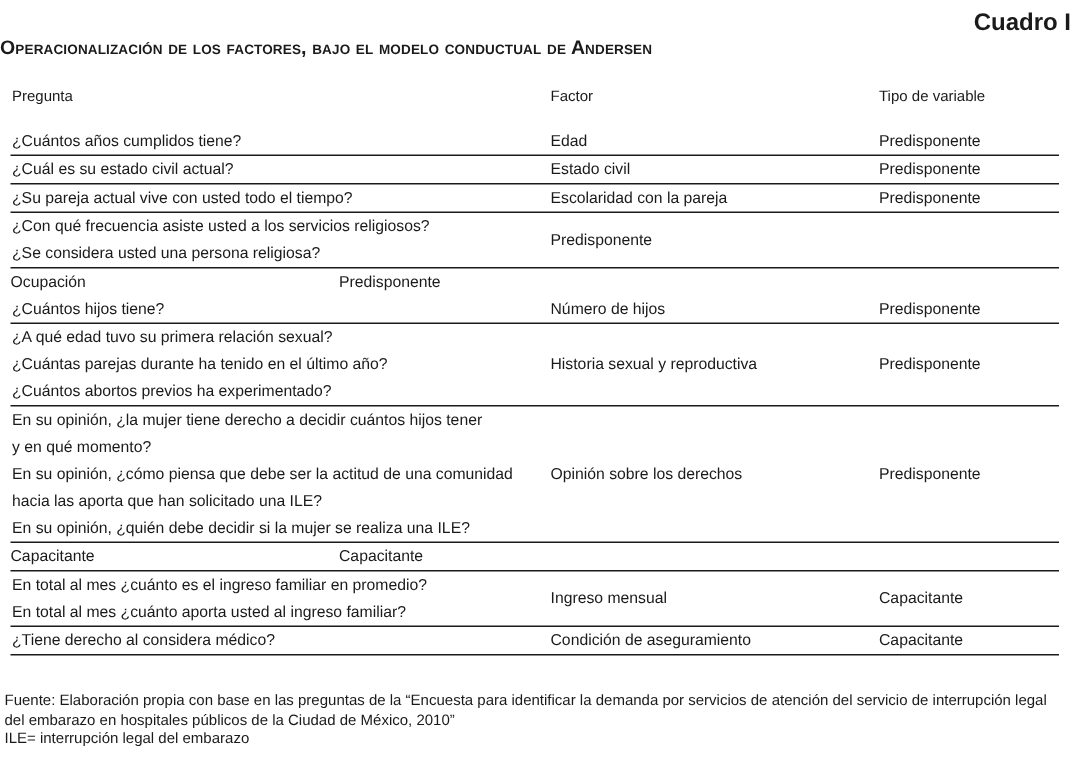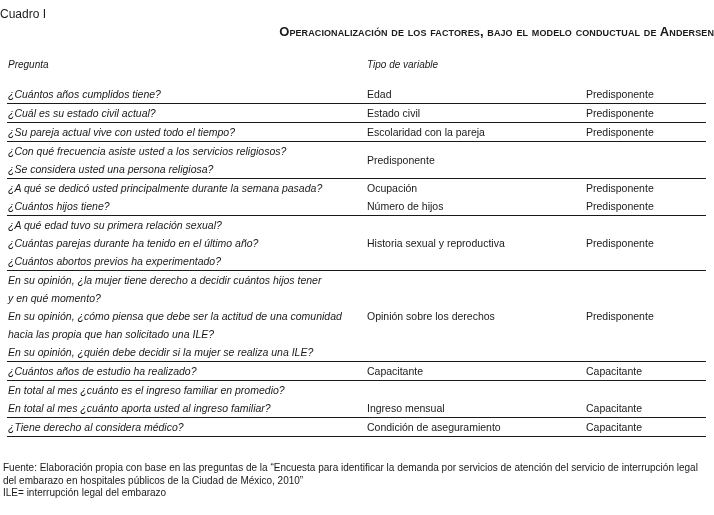--- a/index.html
+++ b/index.html
@@ -3,67 +3,68 @@
 <meta charset="utf-8">
 <style>
   html, body { margin: 0; padding: 0; background: #ffffff; }
   body {
     width: 714px; height: 515px; overflow: hidden;
     font-family: "Liberation Sans", sans-serif;
     color: #1a1a1a;
     position: relative;
   }
   .caption {
-    text-align: left;
-    font-weight: normal;
-    font-size: 12px;
+    text-align: right;
+    font-weight: bold;
+    font-size: 16px;
     position: absolute; left: 0; right: 0; top: 7px;
   }
   .title {
-    text-align: right;
+    text-align: left;
     font-weight: bold;
     font-size: 13px;
     font-variant: small-caps;
     position: absolute; left: 0; right: 0; top: 24px;
     letter-spacing: 0.1px;
   }
   .table {
     position: absolute; left: 7px; width: 699px; top: 55px;
     font-size: 10.5px;
   }
   .hdr {
     display: flex; height: 18px; align-items: center;
-    font-style: italic; font-size: 10px;
+    font-size: 10px;
   }
   .col-q { width: 359px; padding-left: 1px; }
   .col-f { width: 219px; }
   .col-t { flex: 1; }
   .spacer { height: 12px; }
   .row {
     display: flex; align-items: center;
     border-bottom: 1.3px solid #1a1a1a;
   }
   .row.no-border { border-bottom: none; }
-  .row .col-q .line { height: 18px; line-height: 18px; white-space: nowrap; font-style: italic; }
+  .row .col-q .line { height: 18px; line-height: 18px; white-space: nowrap; }
   .row .col-f, .row .col-t { line-height: 18px; }
-  .row.top-align { align-items: flex-end; }
+  .row.top-align { align-items: center; }
   .footer {
     position: absolute; left: 3px; width: 700px; top: 462px;
     font-size: 10px; line-height: 12.5px;
   }
 </style>
 </head>
 <body>
 
 <div class="caption">Cuadro I</div>
 <div class="title">Operacionalización de los factores, bajo el modelo conductual de Andersen</div>
 
 <div class="table">
   <div class="hdr">
     <div class="col-q">Pregunta</div>
+    <div class="col-f">Factor</div>
     <div class="col-t">Tipo de variable</div>
   </div>
   <div class="spacer"></div>
   <div id="rows">
       <div class="row">
         <div class="col-q">
           <div class="line">¿Cuántos años cumplidos tiene?</div>
         </div>
         <div class="col-f">Edad</div>
         <div class="col-t">Predisponente</div>
@@ -83,23 +84,20 @@
         <div class="col-t">Predisponente</div>
       </div>
       <div class="row">
         <div class="col-q">
           <div class="line">¿Con qué frecuencia asiste usted a los servicios religiosos?</div>
           <div class="line">¿Se considera usted una persona religiosa?</div>
         </div>
         <div class="col-t">Predisponente</div>
       </div>
       <div class="row no-border">
-        <div class="col-q">
-          <div class="line">¿A qué se dedicó usted principalmente durante la semana pasada?</div>
-        </div>
         <div class="col-f">Ocupación</div>
         <div class="col-t">Predisponente</div>
       </div>
       <div class="row">
         <div class="col-q">
           <div class="line">¿Cuántos hijos tiene?</div>
         </div>
         <div class="col-f">Número de hijos</div>
         <div class="col-t">Predisponente</div>
       </div>
@@ -110,30 +108,27 @@
           <div class="line">¿Cuántos abortos previos ha experimentado?</div>
         </div>
         <div class="col-f">Historia sexual y reproductiva</div>
         <div class="col-t">Predisponente</div>
       </div>
       <div class="row">
         <div class="col-q">
           <div class="line">En su opinión, ¿la mujer tiene derecho a decidir cuántos hijos tener</div>
           <div class="line">y en qué momento?</div>
           <div class="line">En su opinión, ¿cómo piensa que debe ser la actitud de una comunidad</div>
-          <div class="line">hacia las propia que han solicitado una ILE?</div>
+          <div class="line">hacia las aporta que han solicitado una ILE?</div>
           <div class="line">En su opinión, ¿quién debe decidir si la mujer se realiza una ILE?</div>
         </div>
         <div class="col-f">Opinión sobre los derechos</div>
         <div class="col-t">Predisponente</div>
       </div>
       <div class="row">
-        <div class="col-q">
-          <div class="line">¿Cuántos años de estudio ha realizado?</div>
-        </div>
         <div class="col-f">Capacitante</div>
         <div class="col-t">Capacitante</div>
       </div>
       <div class="row top-align">
         <div class="col-q">
           <div class="line">En total al mes ¿cuánto es el ingreso familiar en promedio?</div>
           <div class="line">En total al mes ¿cuánto aporta usted al ingreso familiar?</div>
         </div>
         <div class="col-f">Ingreso mensual</div>
         <div class="col-t">Capacitante</div>

